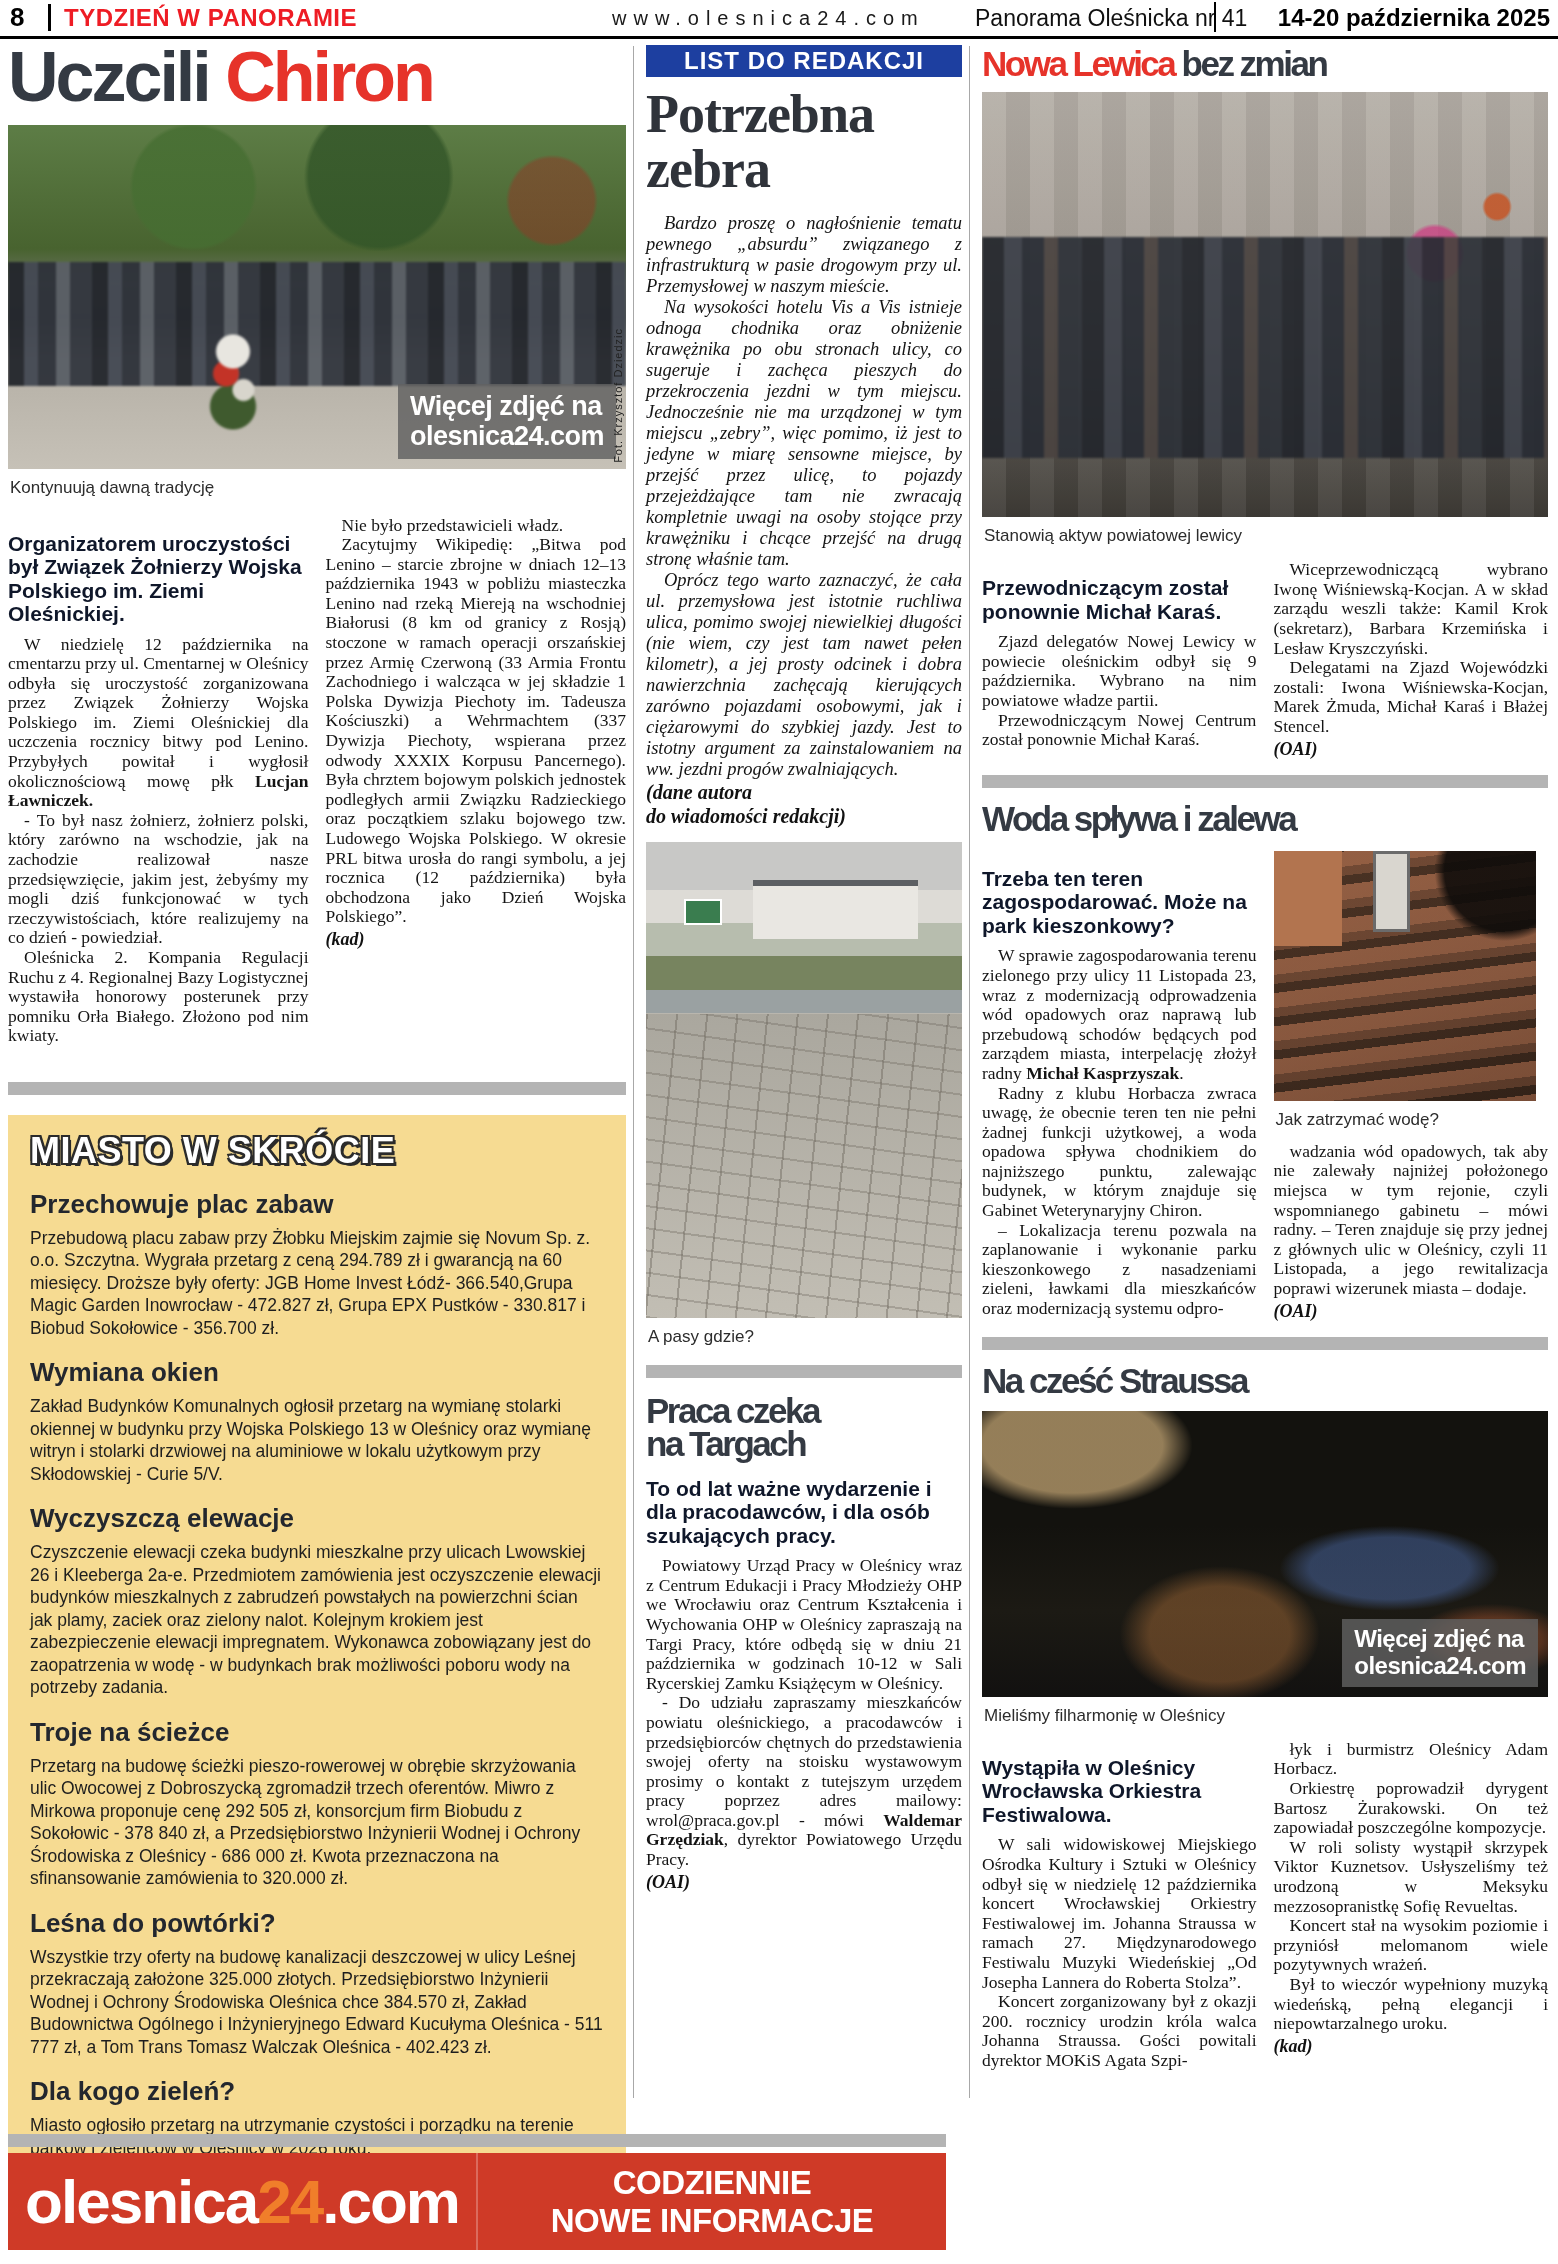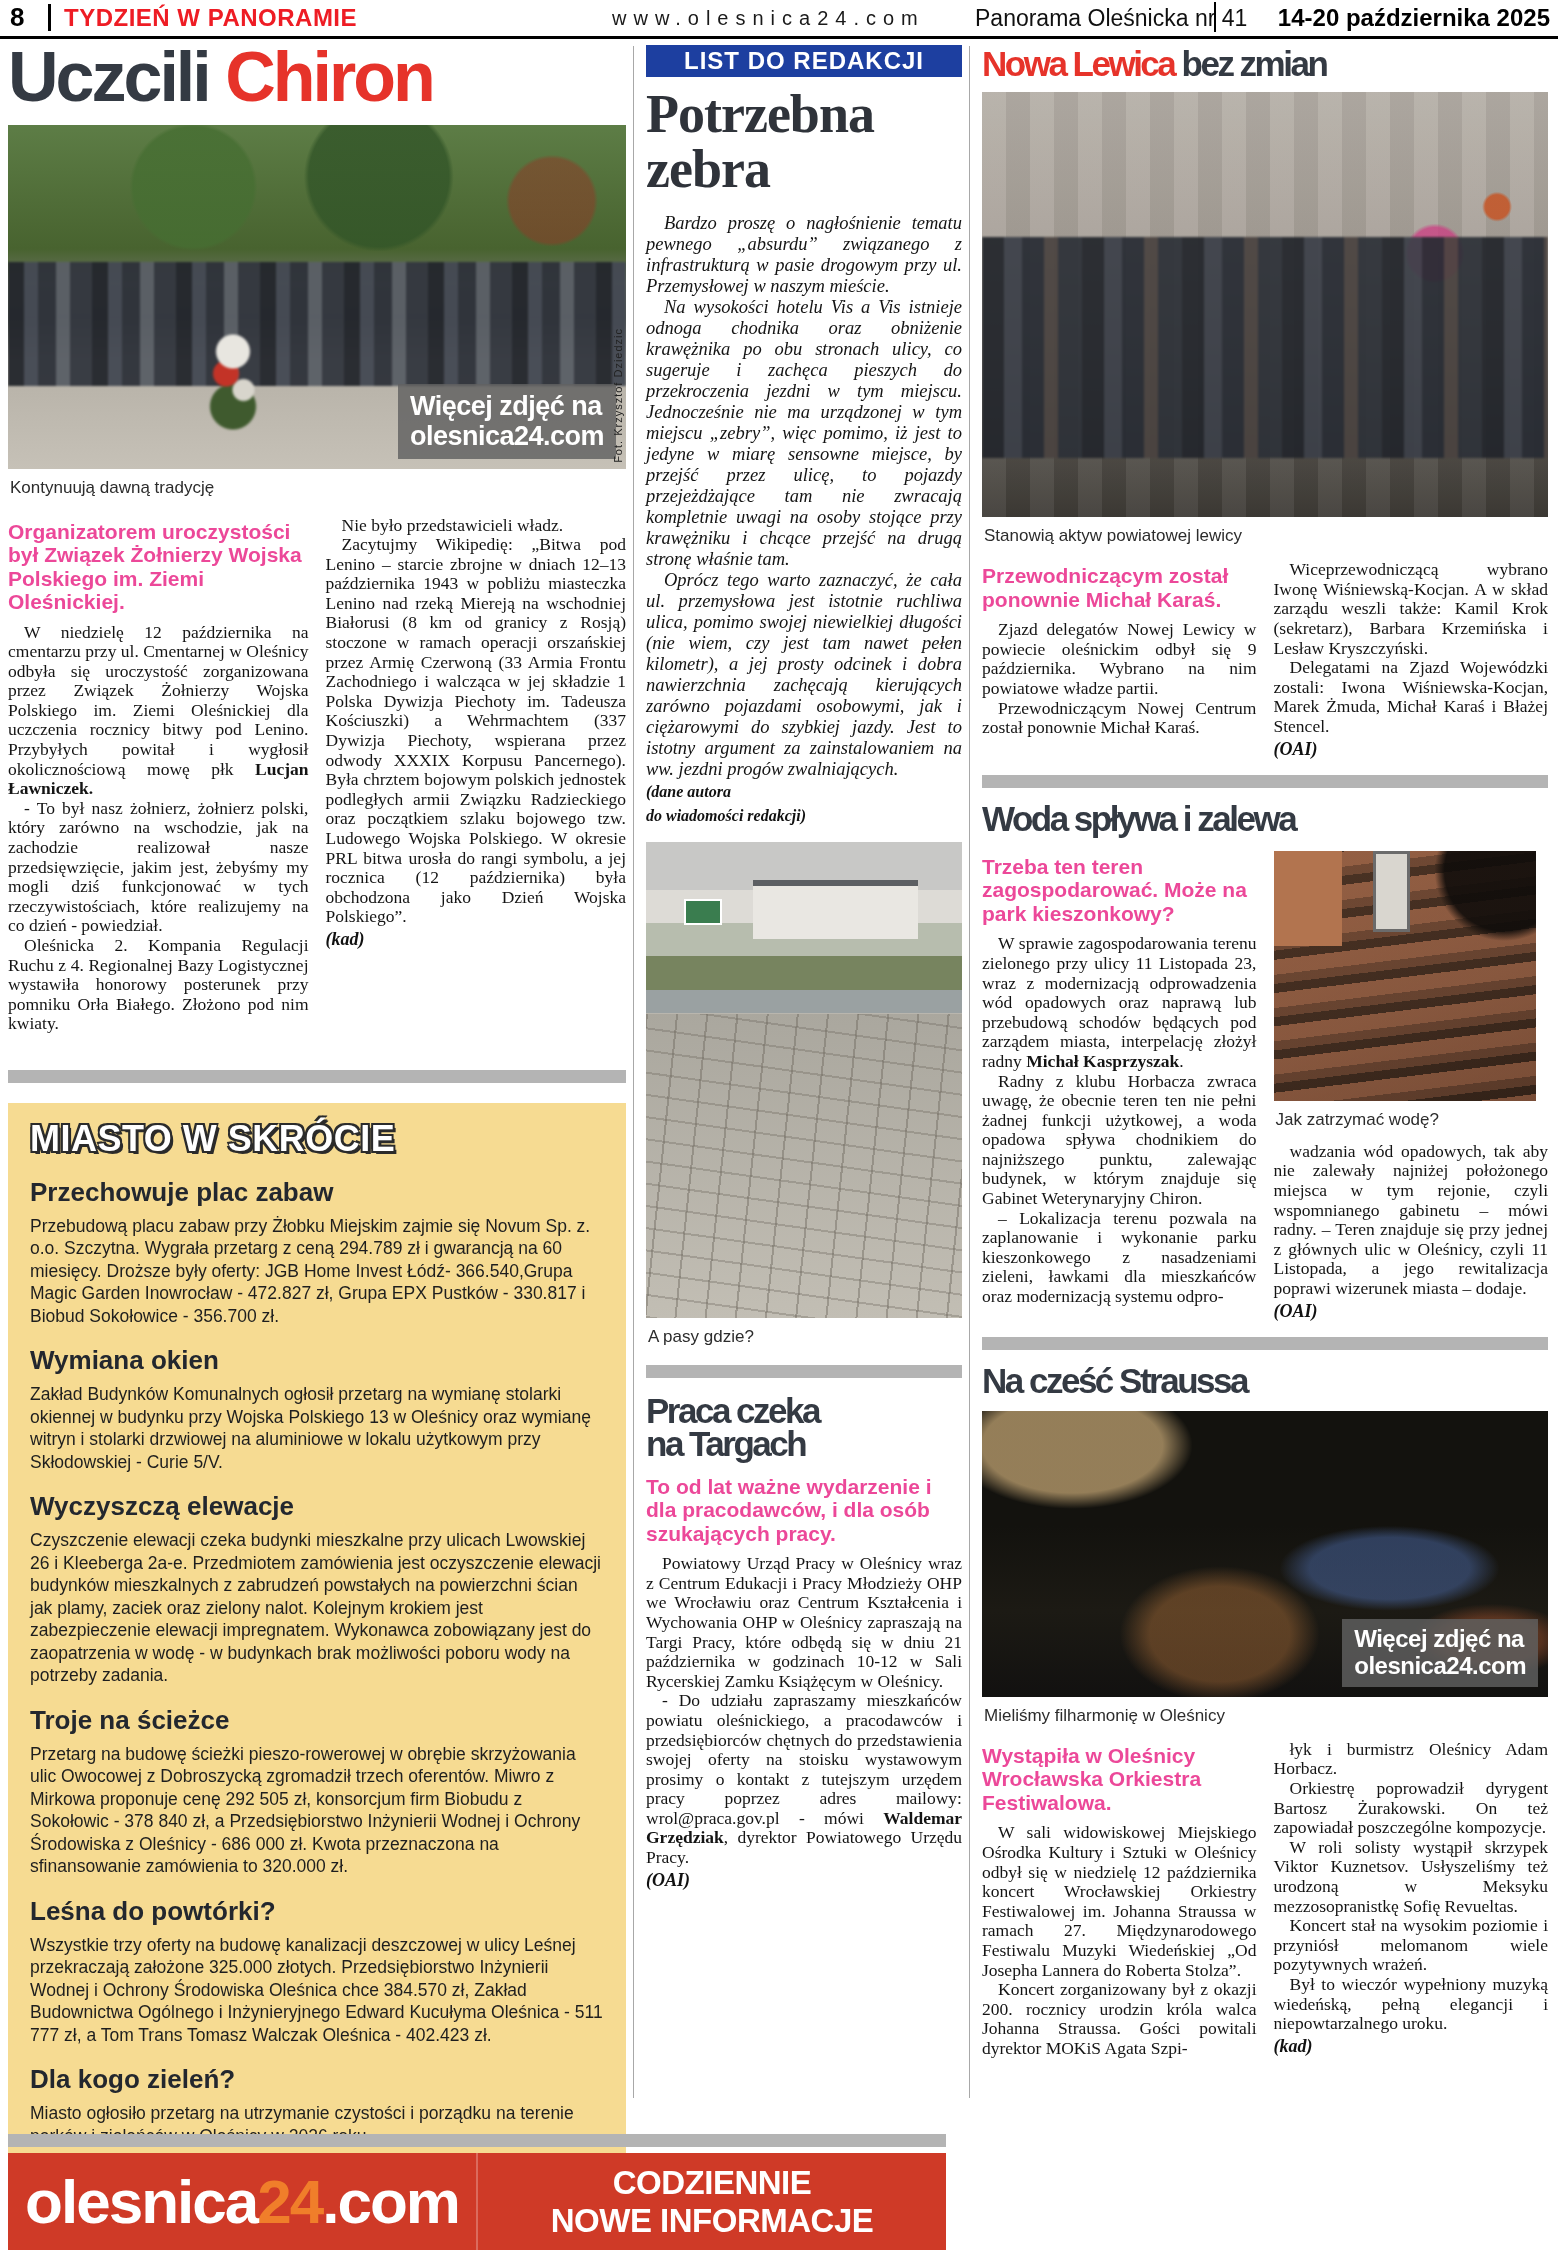--- a/index.html
+++ b/index.html
@@ -18,21 +18,21 @@
   .vrule{position:absolute;top:46px;width:1px;height:2052px;background:#a8a8a8;}
   #col-left{position:absolute;left:8px;top:40px;width:618px;}
   #col-mid{position:absolute;left:646px;top:45px;width:316px;}
   #col-right{position:absolute;left:982px;top:45px;width:566px;}
   
   .headline{font:700 70px/0.95 "Liberation Sans",sans-serif;color:#343a43;letter-spacing:-3px;margin:4px 0 14px;}
   .headline .red{color:#e6332a;}
   .headline.md{font-size:35px;letter-spacing:-2.5px;}
   .serif-p{font:17.5px/19.6px "Liberation Serif",serif;color:#141414;text-align:justify;text-indent:16px;margin:0;}
   .it-p{font:italic 18.5px/21px "Liberation Serif",serif;color:#141414;text-align:justify;text-indent:18px;margin:0;}
-  .lead{font:700 21px/23.5px "Liberation Sans",sans-serif;color:#ec4899;margin:4px 0 9px;}
+  .lead{font:700 21px/23.5px "Liberation Sans",sans-serif;color:#0f172a;margin:16px 0 9px;}
   .sig{font:italic 700 18px/24px "Liberation Serif",serif;text-align:left;color:#111;}
   .caption{font:17px/20px "Liberation Sans",sans-serif;color:#2c2c2c;margin:9px 0 0 2px;}
   .graybar{height:13px;background:#b4b4b4;}
   .two-col{display:flex;gap:17px;}
   .subcol{flex:1;min-width:0;}
   .kicker{background:#1d3fa0;color:#fff;text-align:center;font:700 24px/32px "Liberation Sans",sans-serif;letter-spacing:1px;height:32px;}
   .serif-head{font:700 54px/1.02 "Liberation Serif",serif;color:#2f333a;letter-spacing:-1px;margin:10px 0 16px;}
   
   .photo{position:relative;overflow:hidden;}
   .overlay{position:absolute;right:10px;bottom:10px;background:rgba(96,96,96,.82);color:#fff;
@@ -169,21 +169,21 @@
   </div>
 
   <div id="col-mid">
     <div class="kicker">LIST DO REDAKCJI</div>
     <h2 class="serif-head">Potrzebna zebra</h2>
     <div>
         <p class="it-p">Bardzo proszę o nagłośnienie tematu pewnego „absurdu” związanego z infrastrukturą w pasie drogowym przy ul. Przemysłowej w naszym mieście.</p>
         <p class="it-p">Na wysokości hotelu Vis a Vis istnieje odnoga chodnika oraz obniżenie krawężnika po obu stronach ulicy, co sugeruje i zachęca pieszych do przekroczenia jezdni w tym miejscu. Jednocześnie nie ma urządzonej w tym miejscu „zebry”, więc pomimo, iż jest to jedyne w miarę sensowne miejsce, by przejść przez ulicę, to pojazdy przejeżdżające tam nie zwracają kompletnie uwagi na osoby stojące przy krawężniku i chcące przejść na drugą stronę właśnie tam.</p>
         <p class="it-p">Oprócz tego warto zaznaczyć, że cała ul. przemysłowa jest istotnie ruchliwa ulica, pomimo swojej niewielkiej długości (nie wiem, czy jest tam nawet pełen kilometr), a jej prosty odcinek i dobra nawierzchnia zachęcają kierujących zarówno pojazdami osobowymi, jak i ciężarowymi do szybkiej jazdy. Jest to istotny argument za zainstalowaniem na ww. jezdni progów zwalniających.</p>
       </div>
-    <div class="sig" style="font-size:16px">
+    <div class="sig" style="font-size:20px">
       <div>(dane autora</div>
       <div>do wiadomości redakcji)</div>
     </div>
 
     <div class="photo ph-street mt14">
       <div class="bld"></div>
       <div class="sign"></div>
       <div class="pave"></div>
 
     </div>

